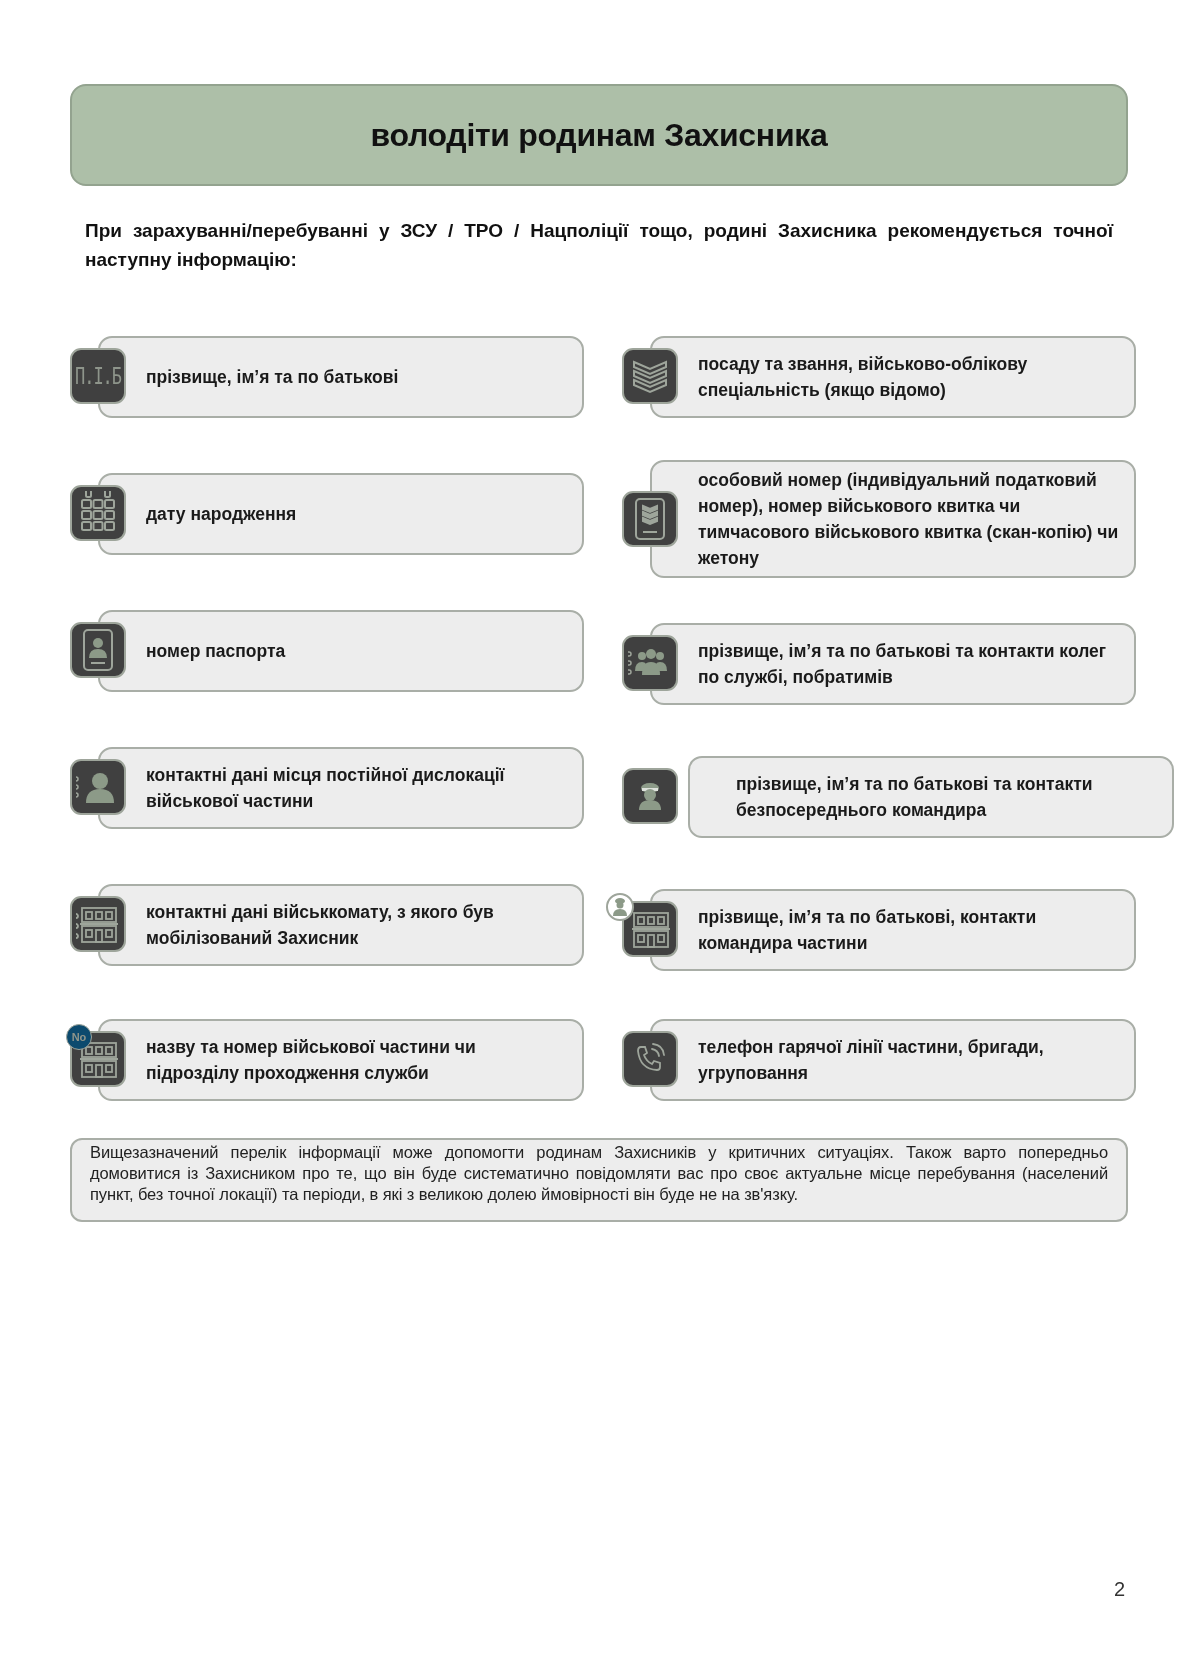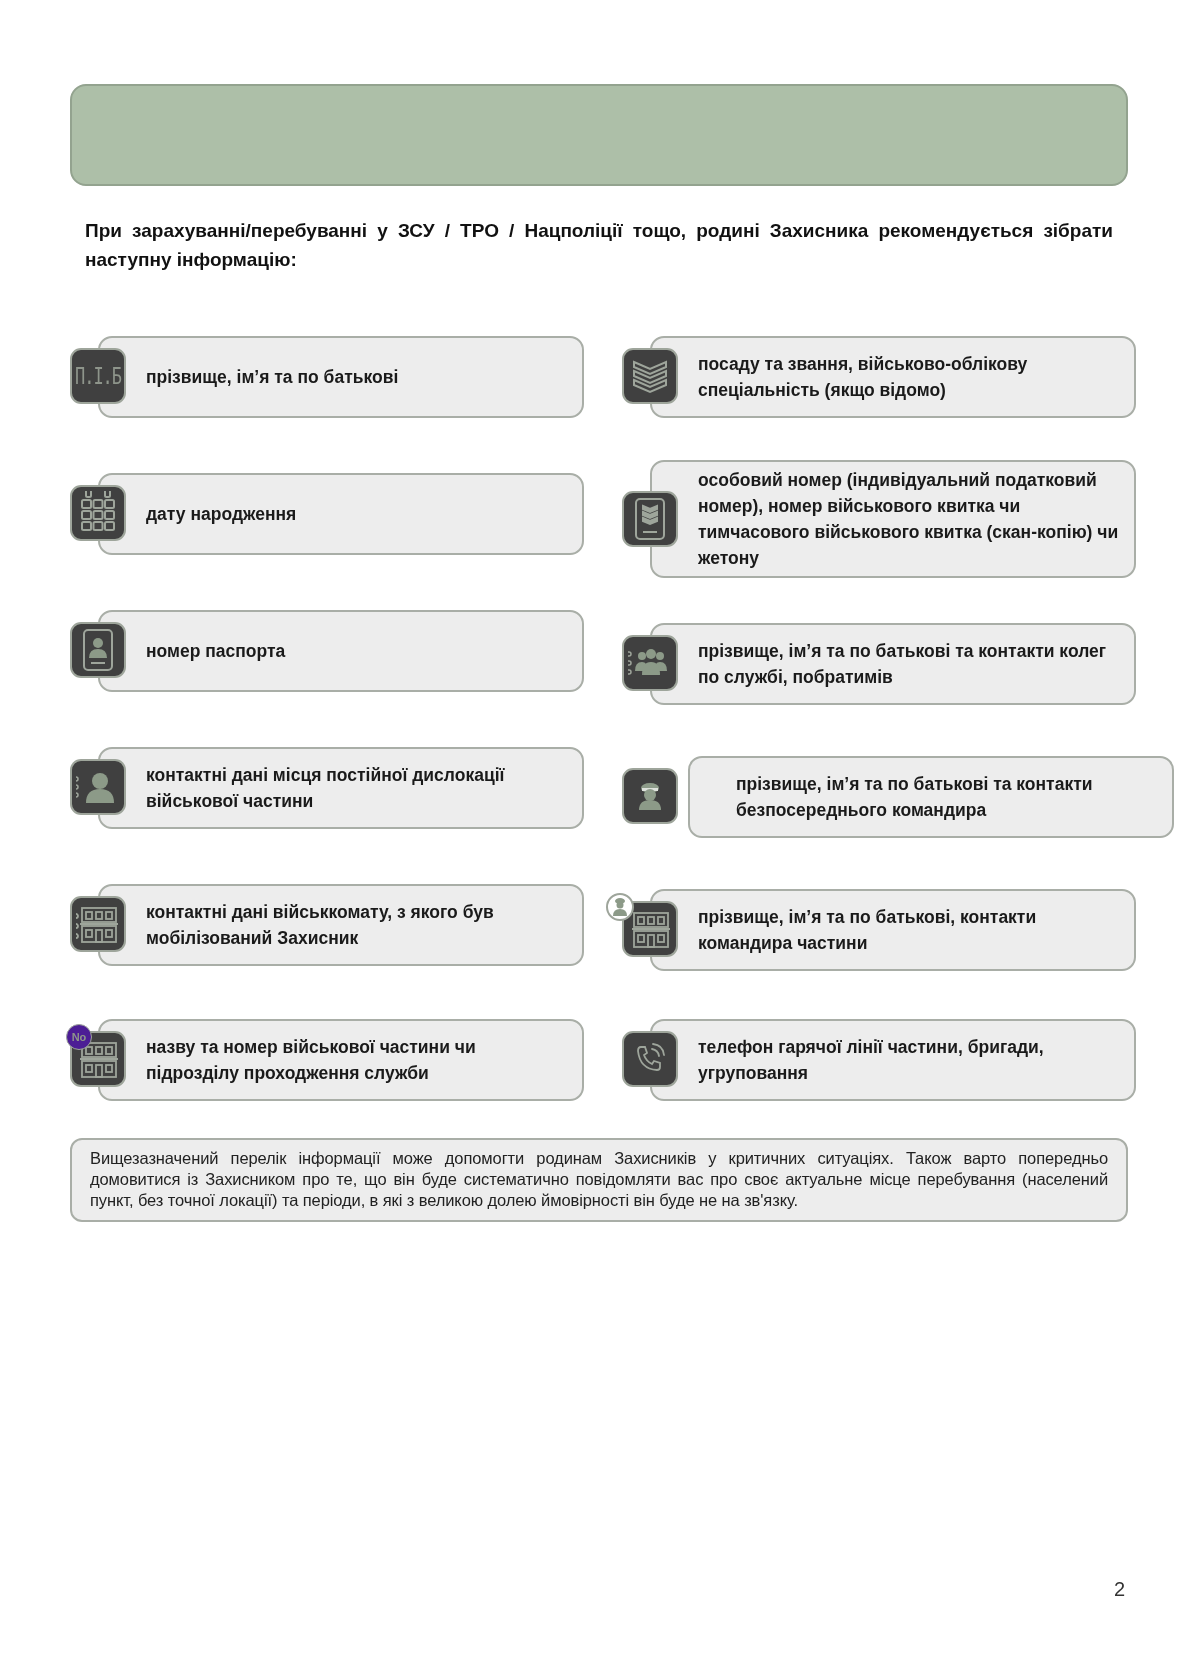--- a/index.html
+++ b/index.html
@@ -37,37 +37,38 @@
     .icon-box {
       position: absolute; width: 56px; height: 56px;
       background: #404040; border: 2px solid #9ea59b; border-radius: 11px;
       box-sizing: border-box;
       display: flex; align-items: center; justify-content: center;
     }
     .icon-box svg { display: block; }
     .note-box {
       position: absolute; left: 70px; top: 1138px; width: 1058px; height: 84px;
       background: #ededed; border: 2px solid #a9aea7; border-radius: 12px;
-      box-sizing: border-box; padding: 8px 18px 0 18px;
+      box-sizing: border-box; padding: 2px 18px 0 18px;
     }
     .note-text {
       font-size: 16.5px; line-height: 21px; text-align: justify; color: #222;
       letter-spacing: -0.1px;
     }
     .page-number {
       position: absolute; left: 1114px; top: 1578px; font-size: 20px; color: #333;
     }
   </style>
 </head>
 <body>
 
 <div class="header-box">
-</div>
-
-<div class="intro">При зарахуванні/перебуванні у ЗСУ / ТРО / Нацполіції тощо, родині Захисника рекомендується зібрати наступну інформацію:</div>
+  <div class="title-line">володіти родинам Захисника</div>
+</div>
+
+<div class="intro">При зарахуванні/перебуванні у ЗСУ / ТРО / Нацполіції тощо, родині Захисника рекомендується точної наступну інформацію:</div>
 
 <div class="card" style="left:98px; top:336px; height:82px;">
   <div class="card-text">прізвище, ім’я та по батькові</div>
 </div>
 <div class="icon-box" style="left:70px; top:348px;">
   <span style="font-family:'DejaVu Sans Mono',monospace; font-size:17px; color:#8e958b; letter-spacing:-1px; transform:scaleY(1.3); display:inline-block;">П.І.Б</span>
 </div>
 
 <div class="card" style="left:650px; top:336px; height:82px; width:486px;">
   <div class="card-text">посаду та звання, військово-облікову спеціальність (якщо відомо)</div>
@@ -219,21 +220,21 @@
     <rect x="10" y="10" width="6" height="7"></rect>
     <rect x="20" y="10" width="6" height="7"></rect>
     <rect x="30" y="10" width="6" height="7"></rect>
     <line x1="4" y1="22" x2="42" y2="22"></line>
     <rect x="6" y="24" width="34" height="16"></rect>
     <rect x="10" y="28" width="6" height="7"></rect>
     <rect x="20" y="28" width="6" height="12"></rect>
     <rect x="30" y="28" width="6" height="7"></rect>
   </svg>
 </div>
-<div style="position:absolute; left:66px; top:1024px; width:26px; height:26px; border-radius:50%; background:#4c1d95; border:1.5px solid #9ea59b; box-sizing:border-box; display:flex; align-items:center; justify-content:center;font-weight:bold;">
+<div style="position:absolute; left:66px; top:1024px; width:26px; height:26px; border-radius:50%; background:#0c4a6e; border:1.5px solid #9ea59b; box-sizing:border-box; display:flex; align-items:center; justify-content:center;font-weight:bold;">
   <span style="font-size:11px; color:#8e958b;">No</span>
 </div>
 
 <div class="card" style="left:650px; top:1019px; height:82px; width:486px;">
   <div class="card-text">телефон гарячої лінії частини, бригади, угруповання</div>
 </div>
 <div class="icon-box" style="left:622px; top:1031px;">
   <svg width="36" height="36" viewBox="0 0 36 36" fill="none" stroke="#9ea59b" stroke-width="1.8" stroke-linecap="round">
     <path d="M9 6 L13 6 L15 12 L12 14 Q14 20 20 23 L22 20 L28 22 L28 26 Q28 29 25 29 Q8 28 6 10 Q6 6 9 6 Z"></path>
     <path d="M20 8 Q26 9 27 15"></path>

